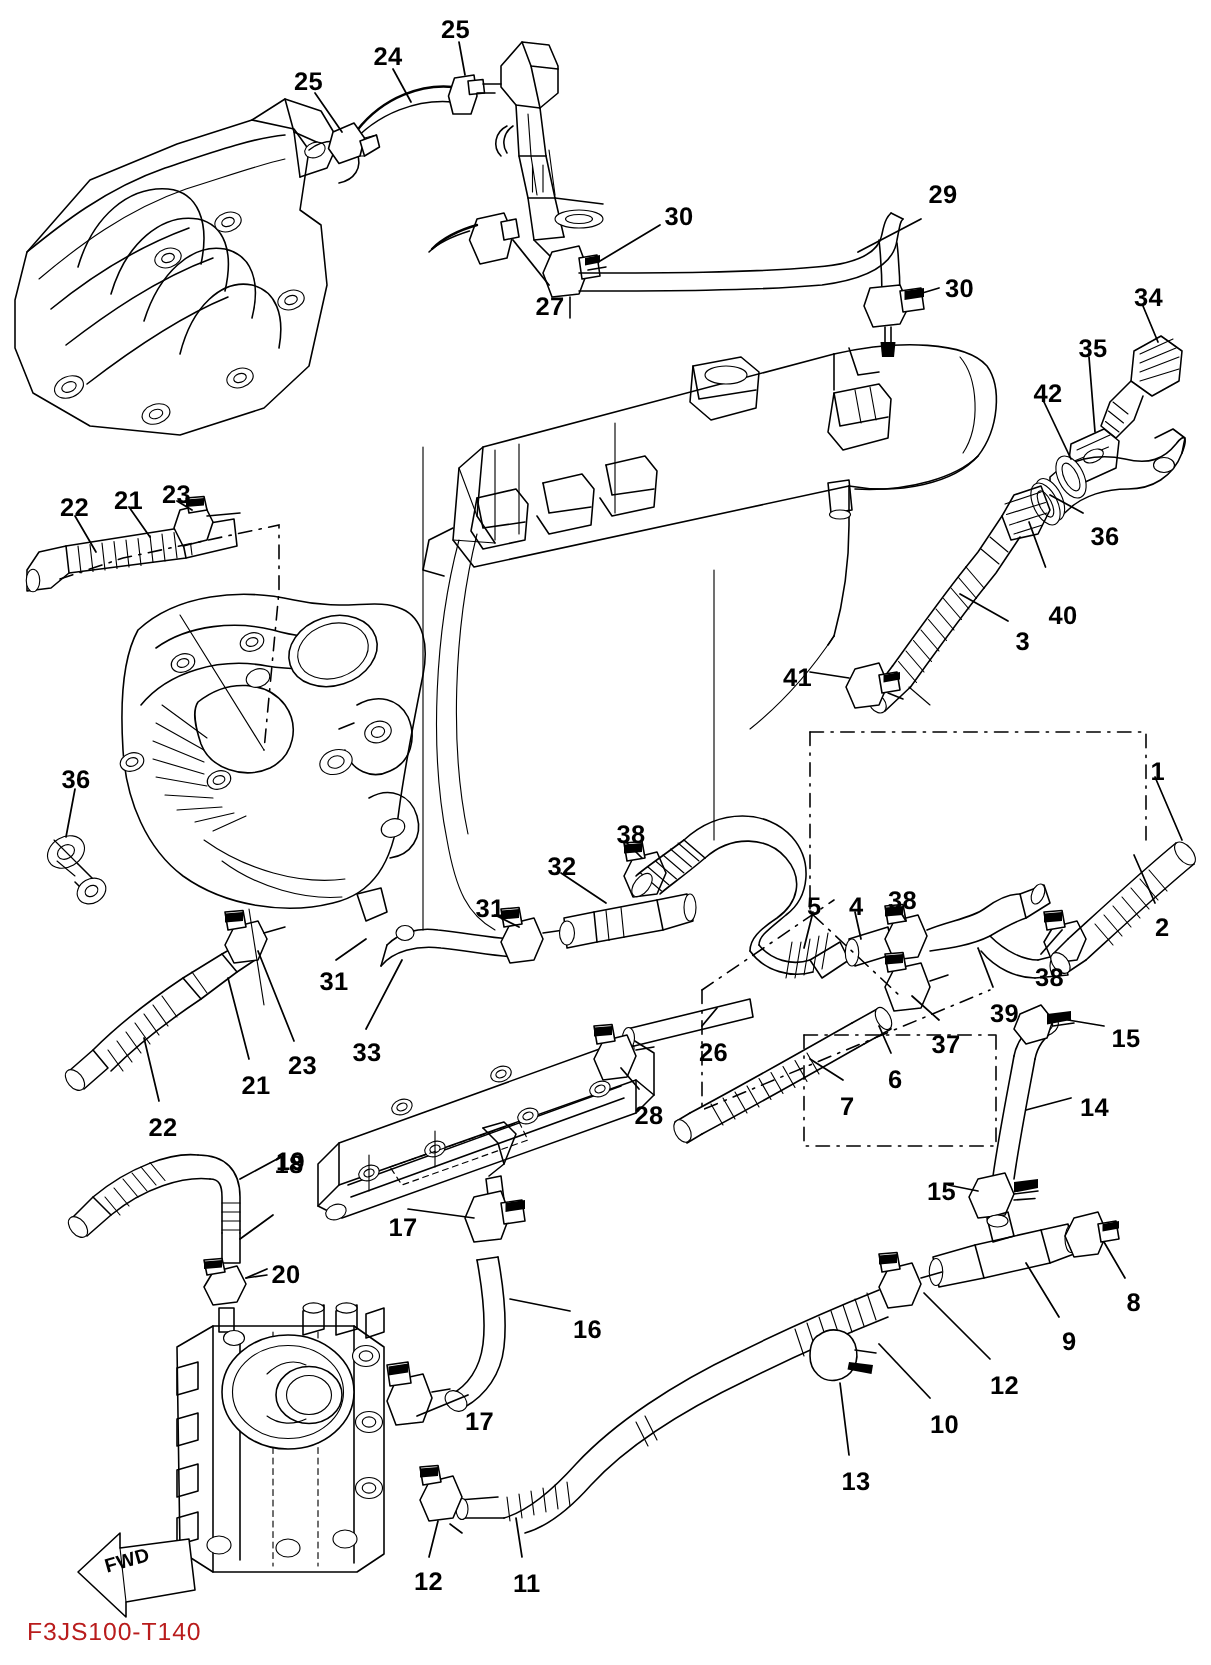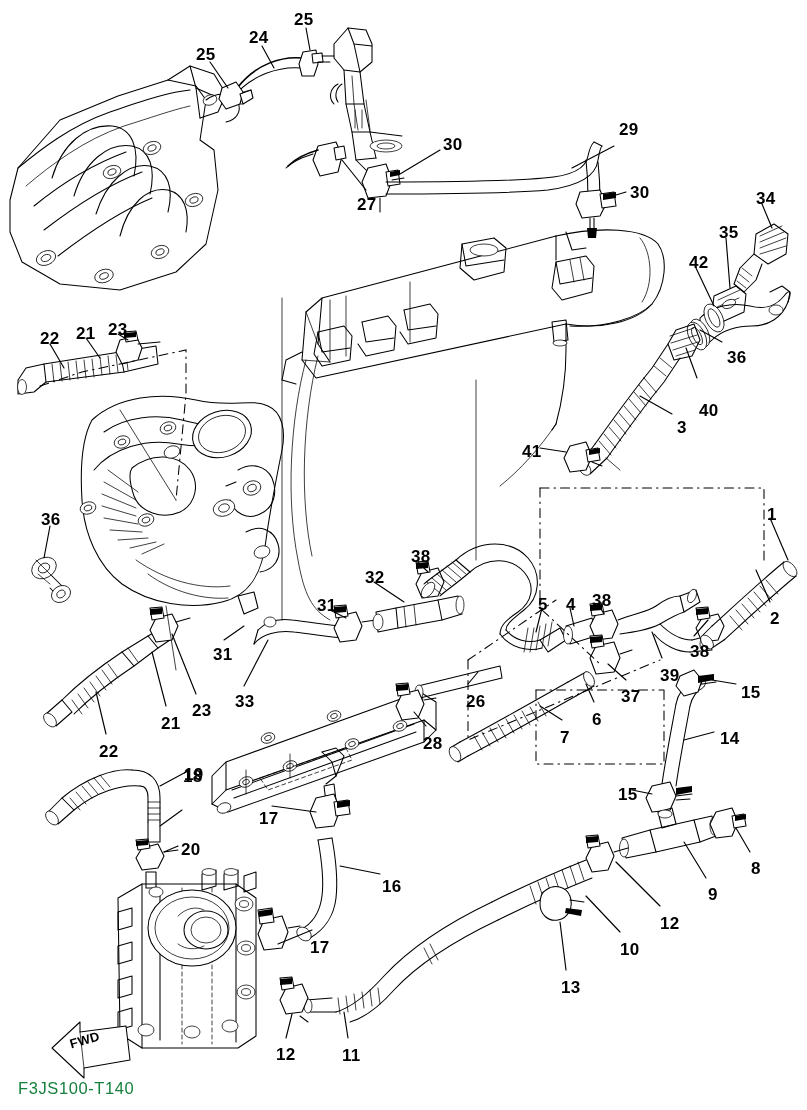--- a/index.html
+++ b/index.html
@@ -10,21 +10,21 @@
   .ln{fill:none;stroke:#000;stroke-width:1.05;stroke-linecap:round;stroke-linejoin:round;}
   .lnT{fill:none;stroke:#000;stroke-width:0.75;stroke-linecap:round;stroke-linejoin:round;}
   .lnH{fill:none;stroke:#000;stroke-width:1.6;stroke-linecap:round;stroke-linejoin:round;}
   .leader{fill:none;stroke:#000;stroke-width:1.15;stroke-linecap:round;}
   .dash{fill:none;stroke:#000;stroke-width:1.05;stroke-dasharray:9 5 1.5 5;stroke-linecap:round;}
   .wht{fill:#fff;stroke:#000;stroke-width:1.05;stroke-linejoin:round;}
   .whtT{fill:#fff;stroke:#000;stroke-width:0.75;stroke-linejoin:round;}
   .blk{fill:#000;stroke:none;}
   .callout{position:absolute;font-family:"Liberation Sans",sans-serif;font-size:17px;font-weight:700;
            color:#000;letter-spacing:.2px;line-height:1;white-space:nowrap;}
-  #partnum{position:absolute;left:18px;top:1079px;font-size:16.5px;font-weight:400;letter-spacing:.6px;color:#15803d;}
+  #partnum{position:absolute;left:18px;top:1079px;font-size:16.5px;font-weight:400;letter-spacing:.6px;color:#b91c1c;}
   #fwdtext{position:absolute;left:68px;top:1037px;font-size:13px;font-weight:700;color:#000;
            transform:rotate(-16deg);transform-origin:left top;letter-spacing:.3px;}
 </style>
 </head>
 <body>
 
 <div id="sheet">
 
 <svg id="dwg" viewBox="0 0 807 1110">
 

